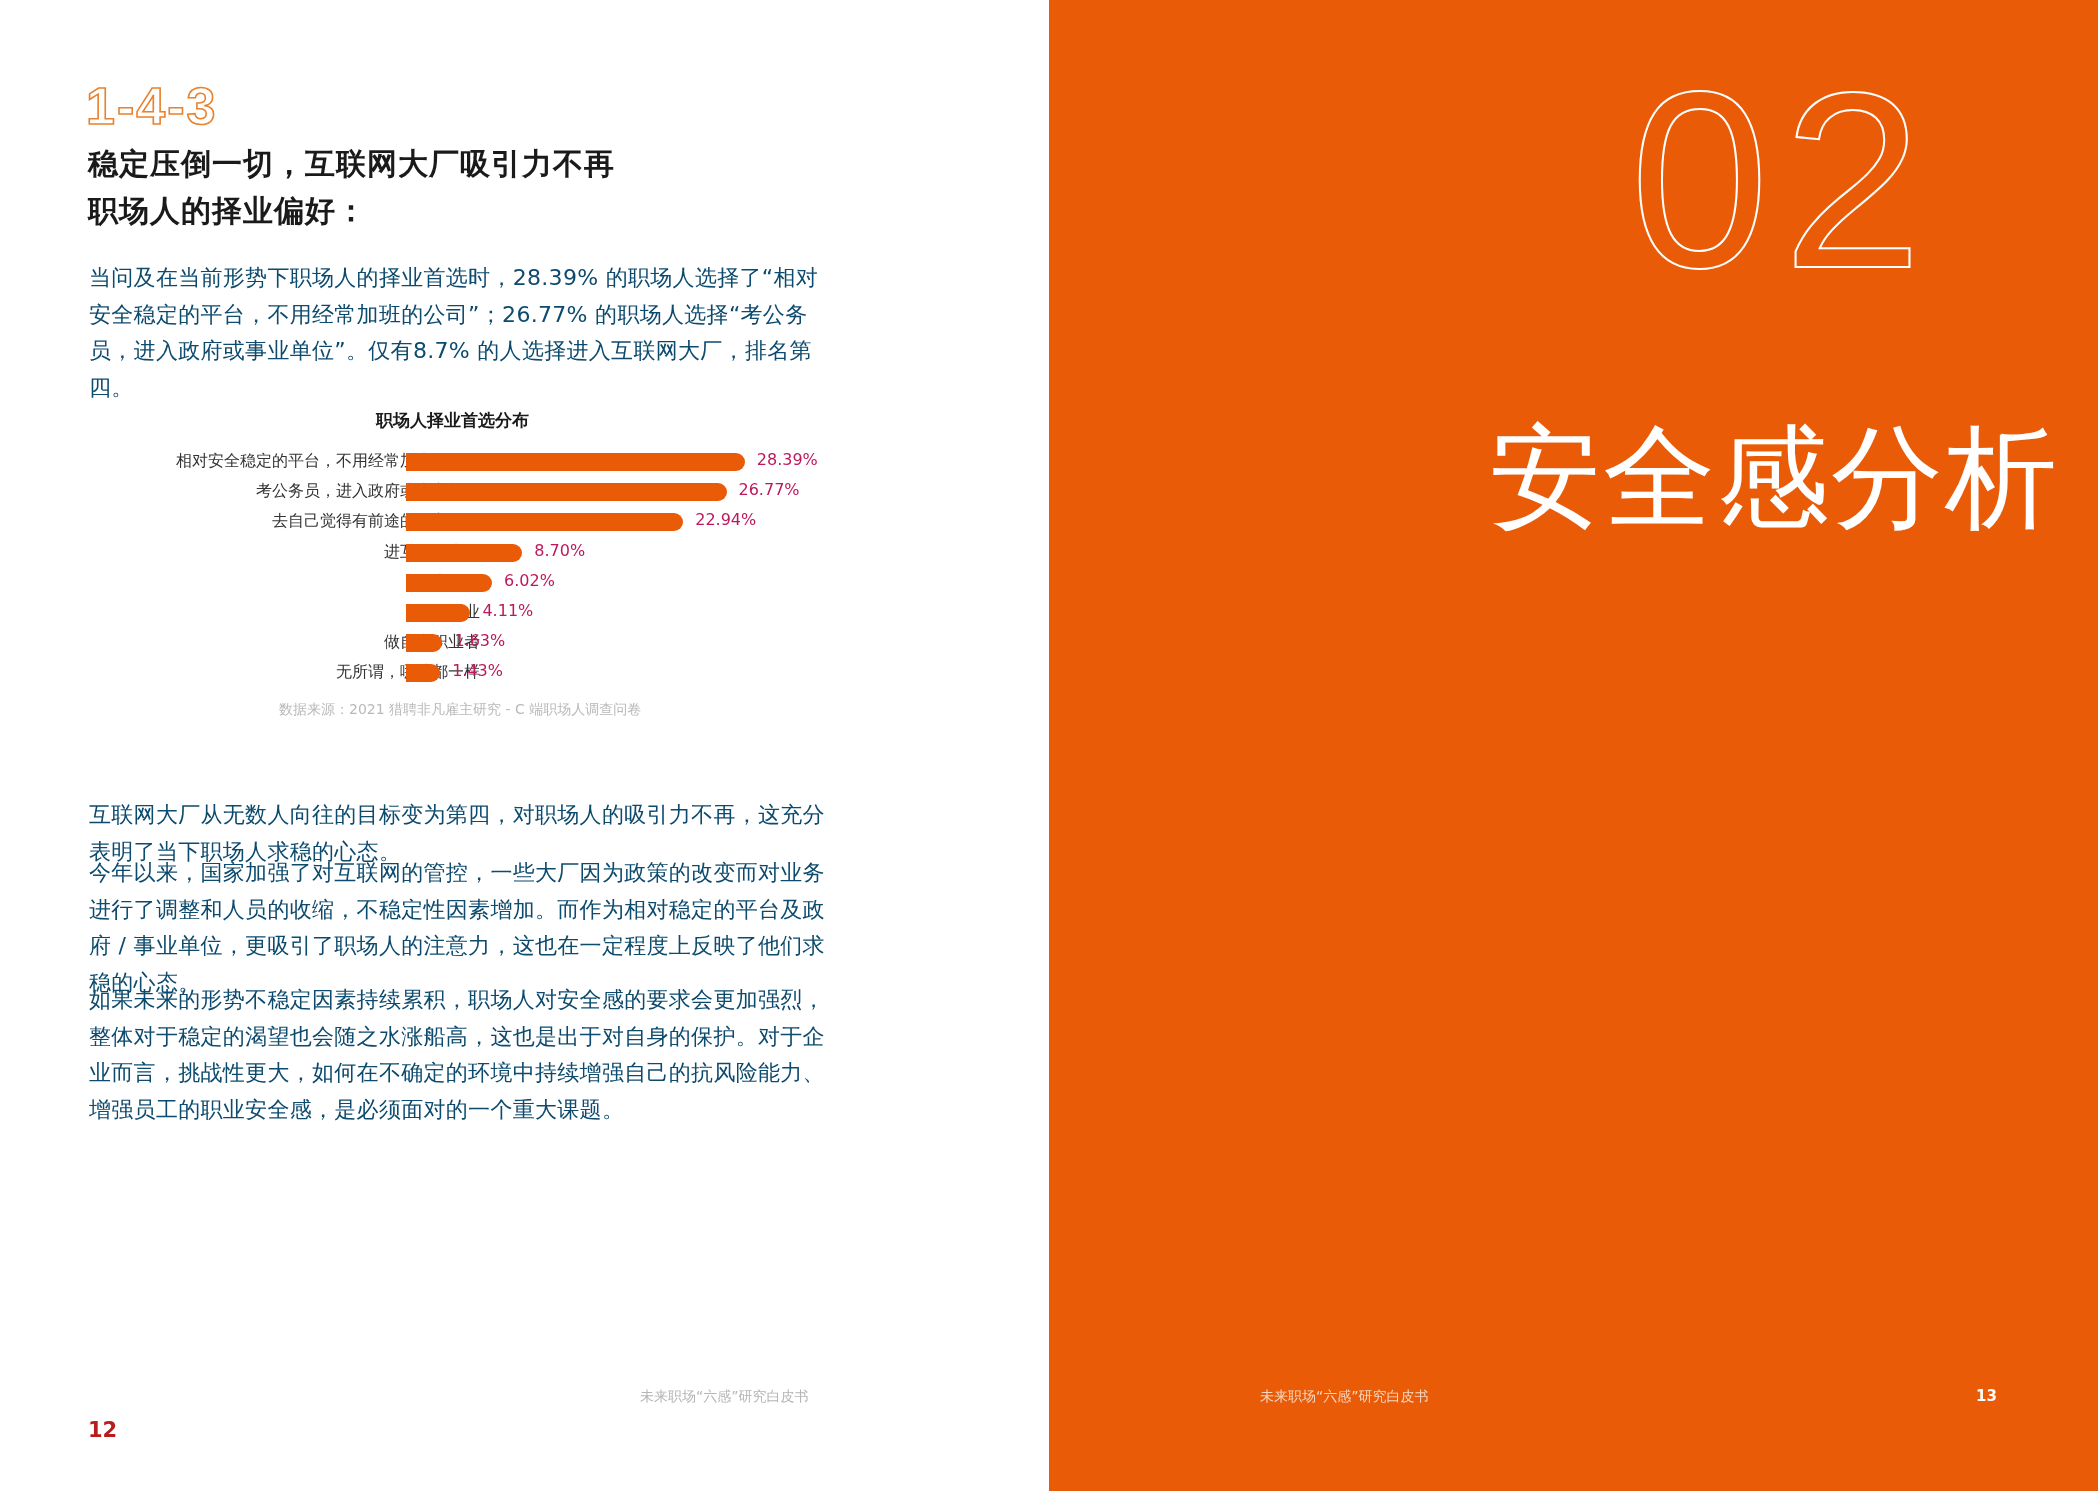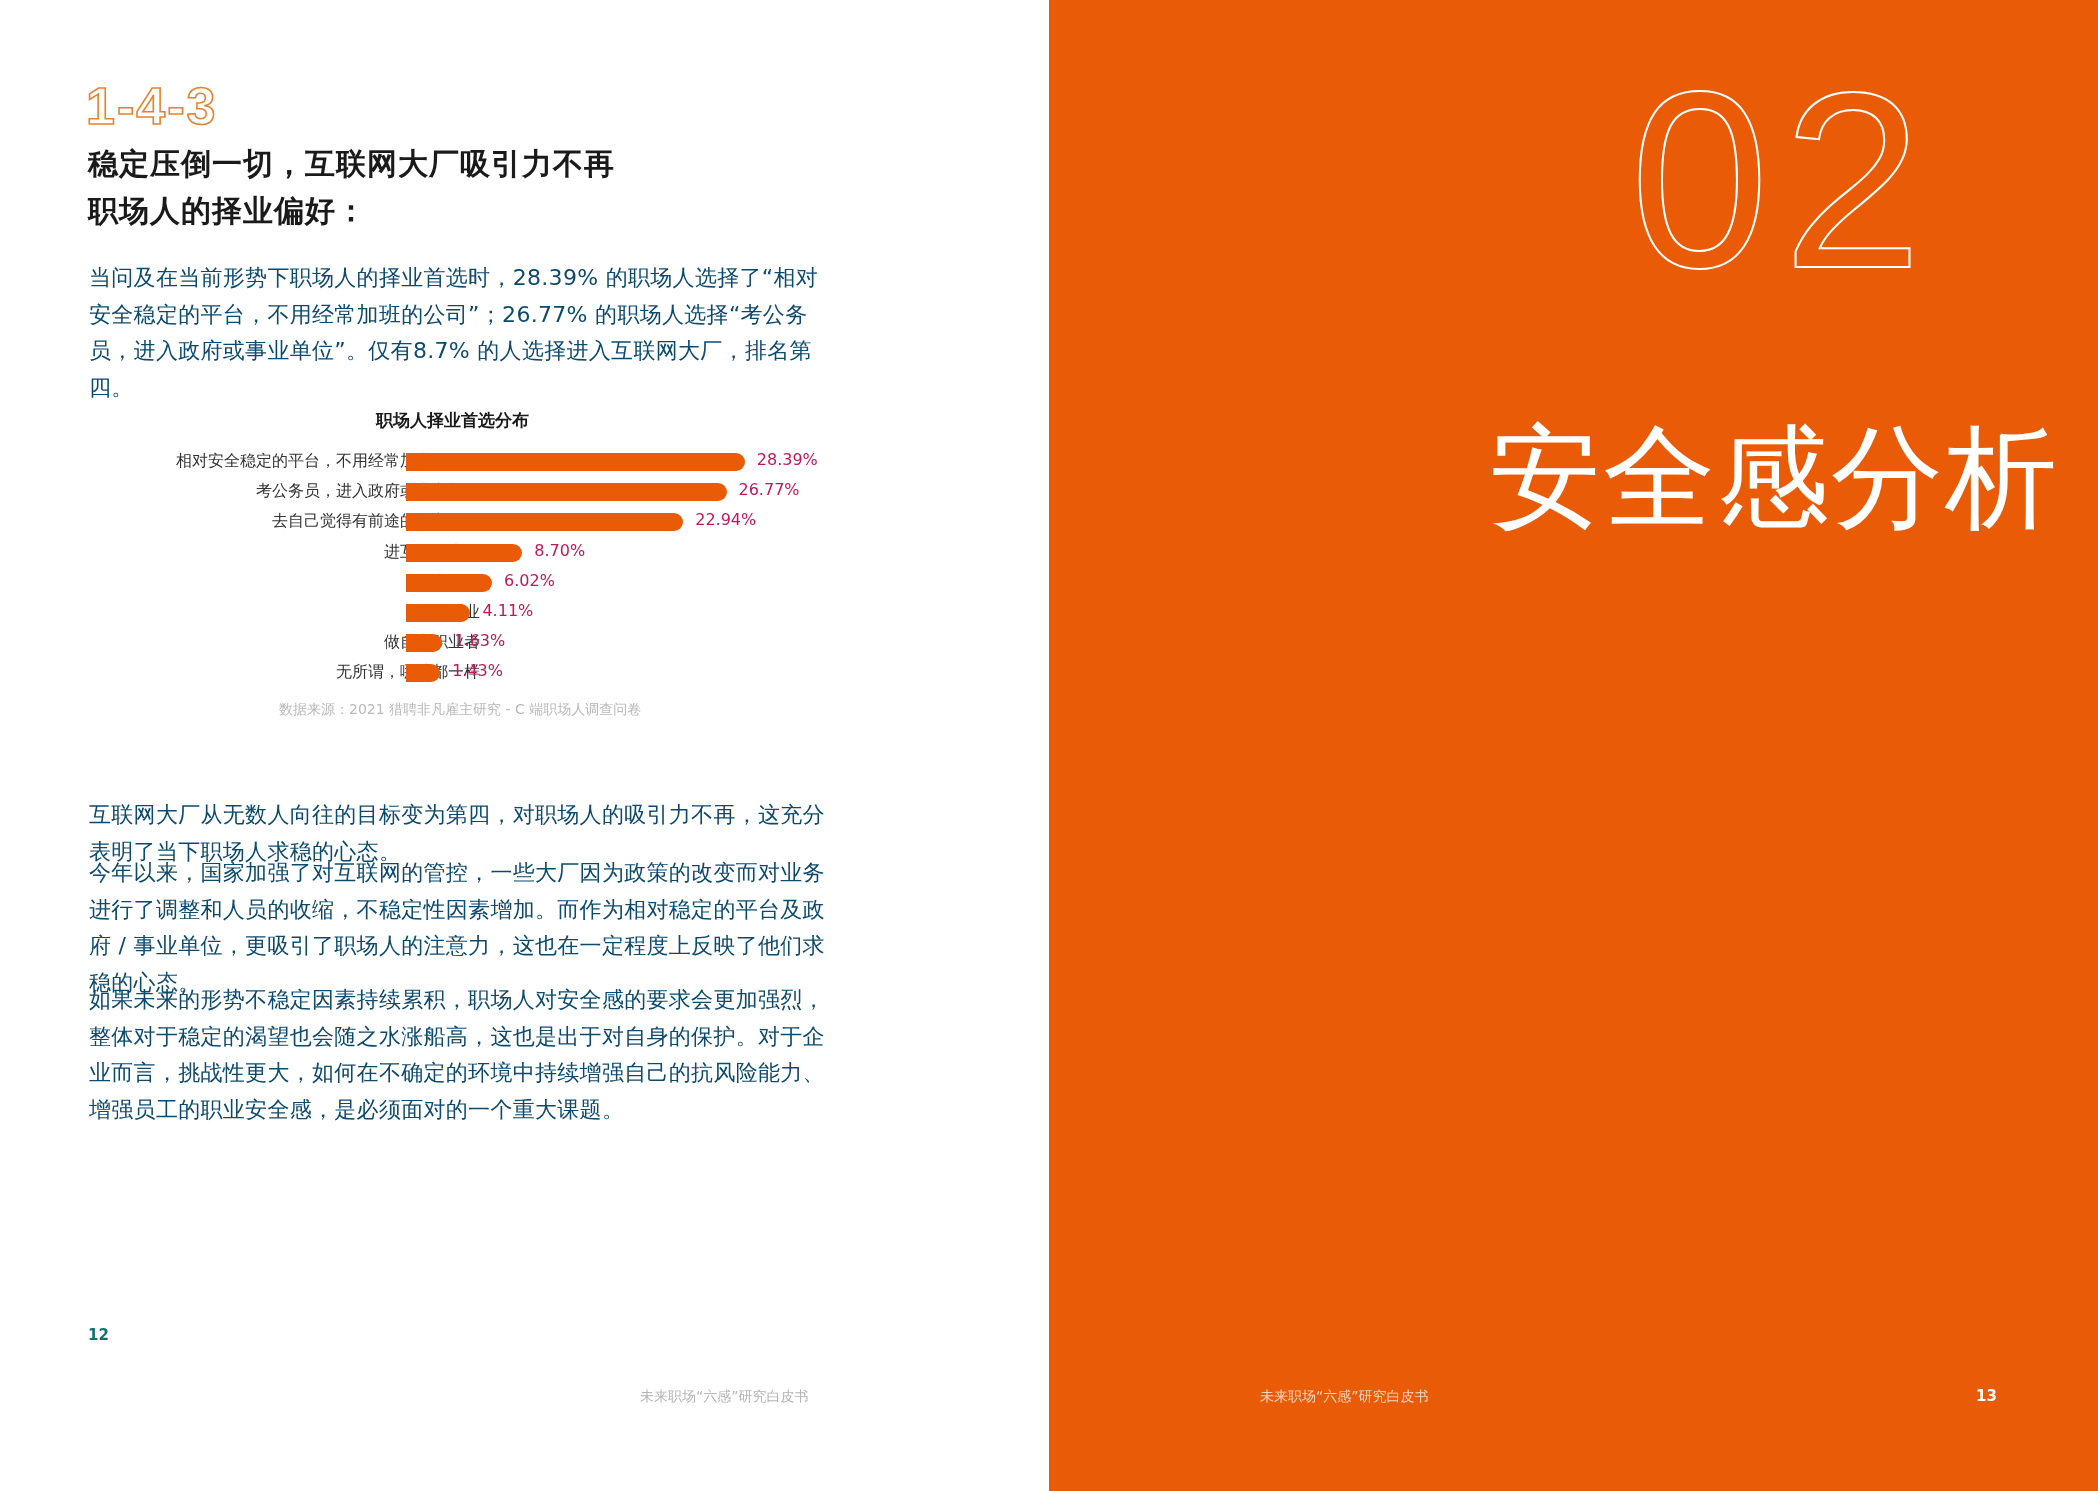--- a/index.html
+++ b/index.html
@@ -19,21 +19,21 @@
 
   .chart { position:absolute; left:80px; top:405px; width:760px; height:320px; }
   .chart-title { position:absolute; left:0; width:760px; top:4px; text-align:left; padding-left:296px; box-sizing:border-box;
     font-size:17px; font-weight:bold; color:#1a1a1a; }
   .bar-row { position:absolute; left:0; height:30px; width:760px; }
   .bar-label { position:absolute; right:360px; top:4px; font-size:16px; color:#333; white-space:nowrap; text-align:right; }
   .bar { position:absolute; left:326px; top:6px; height:18px; background:#e95b07; border-radius:0 9px 9px 0; }
   .bar-value { position:absolute; top:3px; font-size:16px; color:#be185d; white-space:nowrap; }
   .source { position:absolute; left:199px; top:296px; font-size:14px; color:#b9b9b9; white-space:nowrap; }
 
-  .page-num-left { position:absolute; left:88px; top:1326px; font-size:15px; font-weight:bold; color:#0f766e; }
+  .page-num-left { position:absolute; left:88px; top:1418px; font-size:21px; font-weight:bold; color:#b91c1c; }
   .running-left { position:absolute; left:640px; top:1388px; font-size:14px; color:#b5b5b5; }
   .running-right { position:absolute; left:1260px; top:1388px; font-size:14px; color:#f6d6c0; }
   .page-num-right { position:absolute; left:1976px; top:1387px; font-size:15px; font-weight:bold; color:#ffffff; }
 
   .big-number { position:absolute; left:1630px; top:56px; font-family:"Liberation Sans", sans-serif; font-size:250px;
     line-height:250px; color:transparent; -webkit-text-stroke:2px #ffffff; letter-spacing:14px; }
   .chapter-title { position:absolute; left:1458px; top:412px; font-size:112px; font-weight:normal; color:#ffffff; letter-spacing:2px; line-height:130px;margin-left:31px; }
 </style>
 </head>
 <body>

